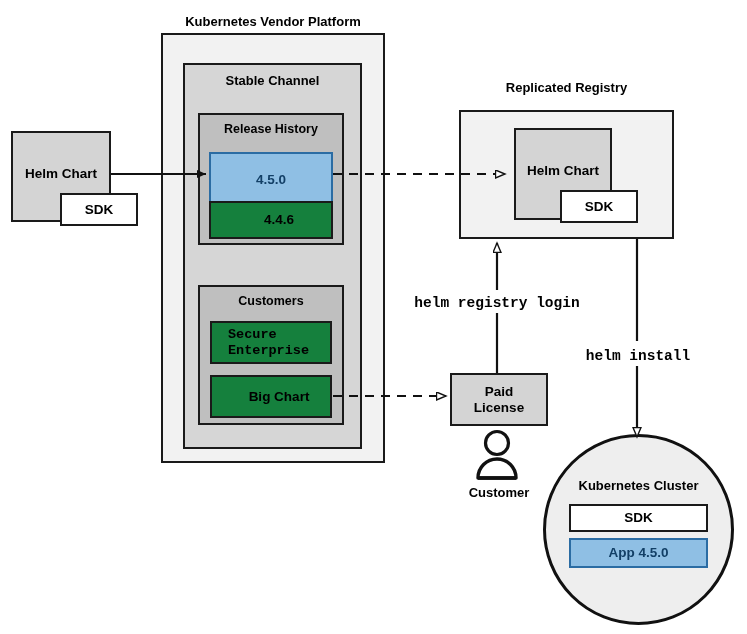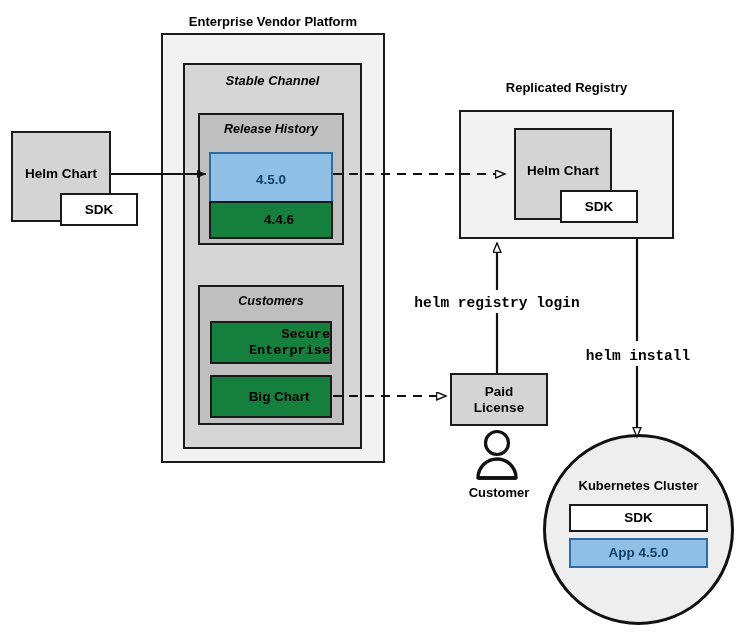--- a/index.html
+++ b/index.html
@@ -1,42 +1,42 @@
 <!DOCTYPE html>
 <html><head>
 <meta charset="utf-8">
 <style>
   html,body{margin:0;padding:0;background:#ffffff;}
   body{width:747px;height:634px;position:relative;overflow:hidden;
        font-family:"Liberation Sans",sans-serif;color:#000;}
   .stage{position:absolute;left:0;top:0;width:747px;height:634px;}
   .lbl{position:absolute;font-weight:bold;text-align:center;line-height:1.18;}
   .box{position:absolute;box-sizing:border-box;border:2px solid #1a1a1a;
-       display:flex;align-items:center;justify-content:center;text-align:right;
+       display:flex;align-items:center;justify-content:center;text-align:left;
        font-weight:bold;line-height:1.18;}
   
   .fill-platform{background:#f2f2f2;}
   .fill-channel{background:#d6d6d6;}
   .fill-group{background:#bfbfbf;}
   .fill-grey{background:#d4d4d4;}
   .fill-white{background:#15803d;padding-left:16px;}
   .fill-pure{background:#ffffff;}
   .fill-blue{background:#8fbfe4;border-color:#2b6ca3;color:#123f66;}
   .title{font-size:13px;font-weight:bold;}
-  .ttl-in{position:absolute;left:0;right:0;text-align:center;font-weight:bold;font-style:italic;}
+  .ttl-in{position:absolute;left:0;right:0;text-align:center;font-weight:bold;}
   svg.overlay{position:absolute;left:0;top:0;width:747px;height:634px;overflow:visible;}
   .mono{font-family:"Liberation Mono","DejaVu Sans Mono",monospace;font-weight:bold;font-size:14.5px;}
   .circ{position:absolute;border:3px solid #111;border-radius:50%;background:#eeeeee;box-sizing:border-box;}
 </style>
 </head>
 <body>
 
 <div class="stage">
 
-  <div class="lbl title" style="left:161px;top:14px;width:224px;">Enterprise Vendor Platform</div>
+  <div class="lbl title" style="left:161px;top:14px;width:224px;">Kubernetes Vendor Platform</div>
 
   <div class="lbl title" style="left:459px;top:80px;width:215px;">Replicated Registry</div>
 
   <div class="box fill-platform" style="left:161px;top:33px;width:224px;height:430px;"></div>
 
   <div class="box fill-channel" style="left:183px;top:63px;width:179px;height:386px;"></div>
   <div class="ttl-in" style="left:183px;width:179px;top:73px;font-size:13px;">Stable Channel</div>
 
   <div class="box fill-group" style="left:198px;top:113px;width:146px;height:132px;"></div>
   <div class="ttl-in" style="left:198px;width:146px;top:122px;font-size:12.5px;">Release History</div>

